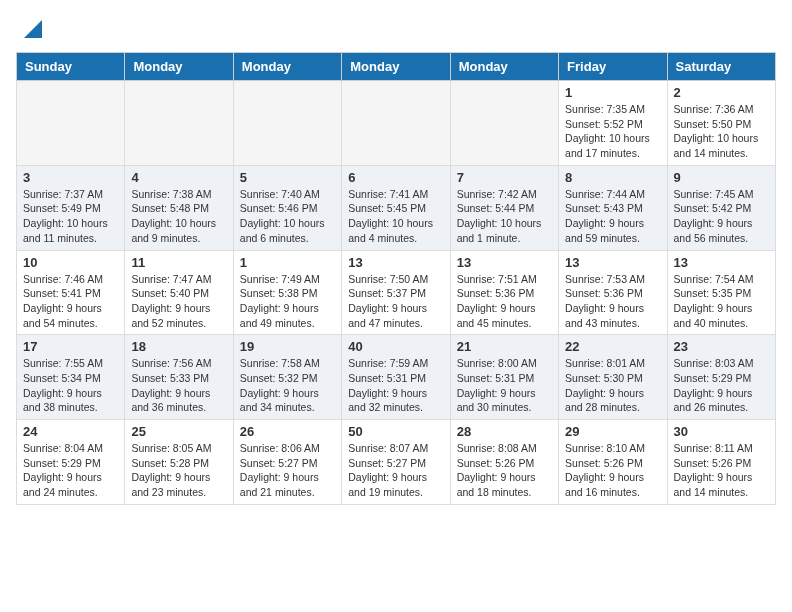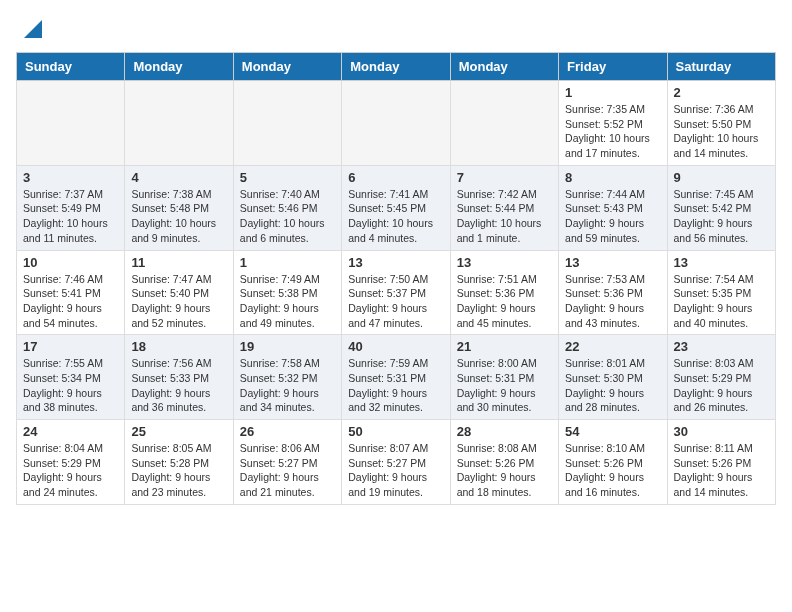--- a/index.html
+++ b/index.html
@@ -183,21 +183,21 @@
           </td>
           <td>
             <div class="day-num">50</div>
             <div class="day-info">Sunrise: 8:07 AM<br>Sunset: 5:27 PM<br>Daylight: 9 hours and 19 minutes.</div>
           </td>
           <td>
             <div class="day-num">28</div>
             <div class="day-info">Sunrise: 8:08 AM<br>Sunset: 5:26 PM<br>Daylight: 9 hours and 18 minutes.</div>
           </td>
           <td>
-            <div class="day-num">54</div>
+            <div class="day-num">29</div>
             <div class="day-info">Sunrise: 8:10 AM<br>Sunset: 5:26 PM<br>Daylight: 9 hours and 16 minutes.</div>
           </td>
           <td>
             <div class="day-num">30</div>
             <div class="day-info">Sunrise: 8:11 AM<br>Sunset: 5:26 PM<br>Daylight: 9 hours and 14 minutes.</div>
           </td>
         </tr>
       </tbody>
   </table>
 </div>

